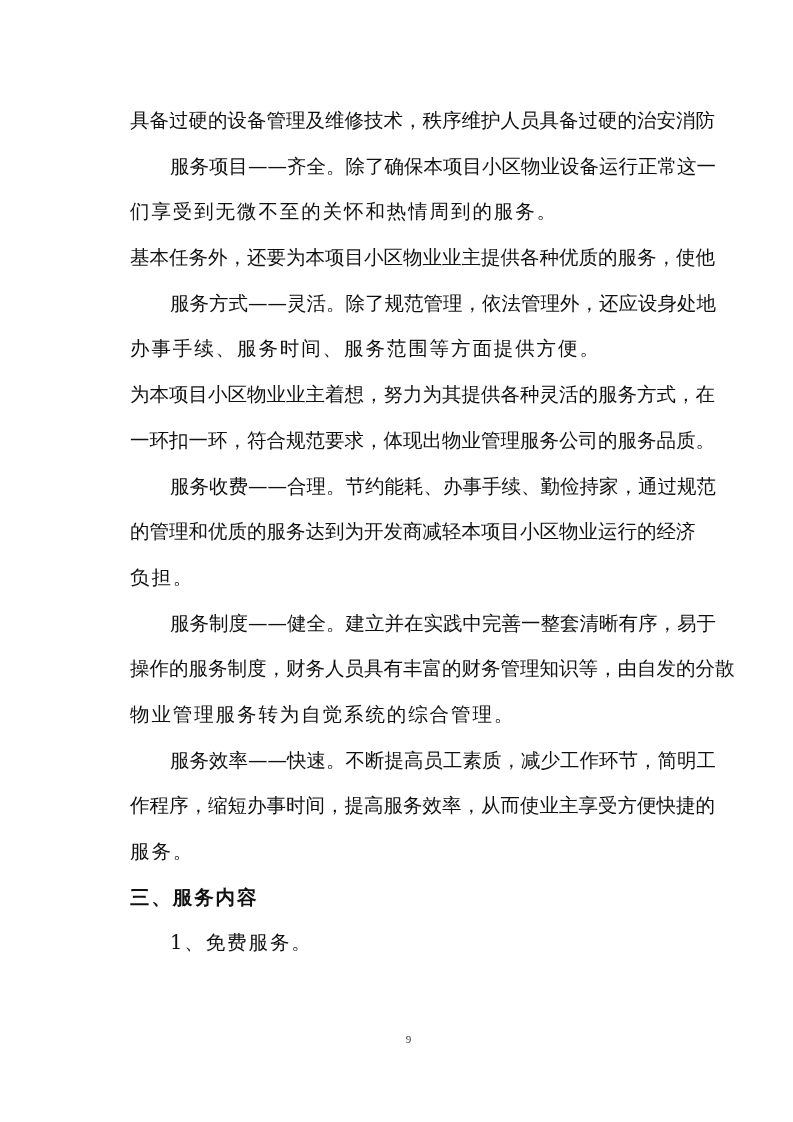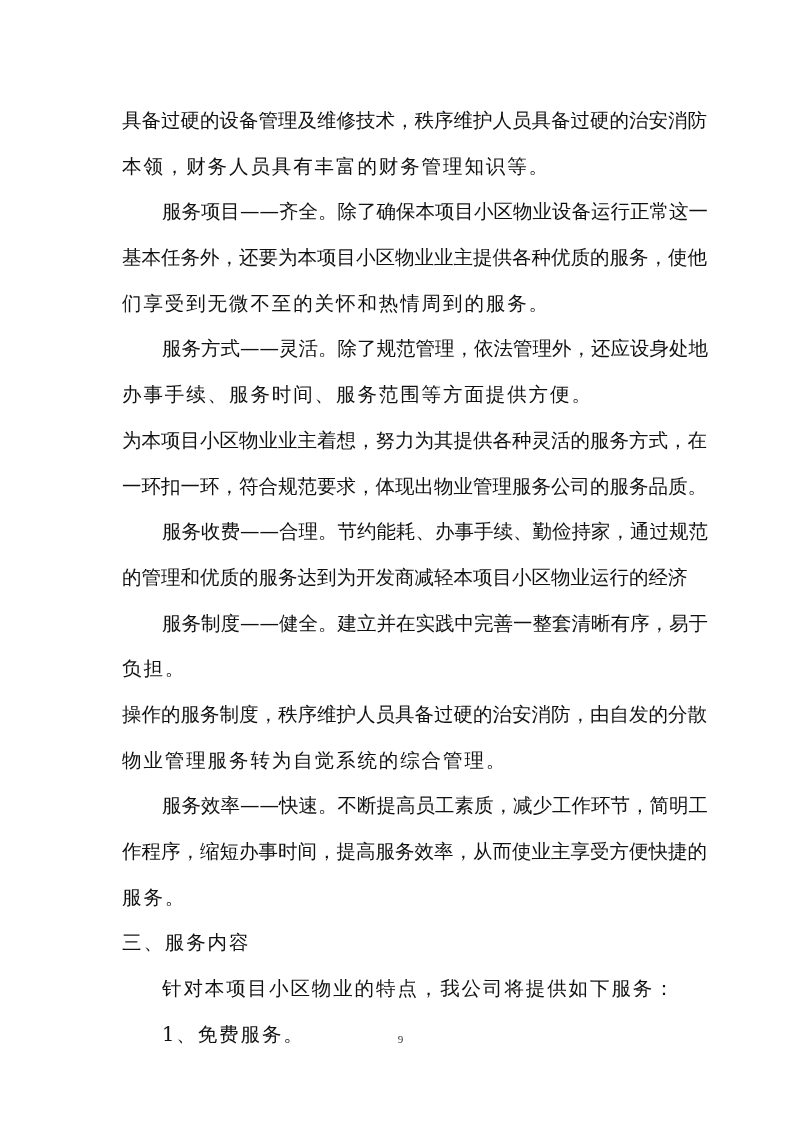--- a/index.html
+++ b/index.html
@@ -10,21 +10,21 @@
     body {
       width: 793px;
       height: 1122px;
       position: relative;
       overflow: hidden;
       font-family: "DejaVu Serif", "Liberation Serif", serif;
       color: #111111;
     }
     .page {
       position: absolute;
-      left: 4px; top: 0;
+      left: 12px; top: 0;
       width: 766px;
       height: 1122px;
       background: #ffffff;
     }
     .content {
       position: absolute;
       left: 118px;
       top: 98px;
       width: 558px;
     }
@@ -37,55 +37,53 @@
     }
     .line.justify {
       text-align: justify;
       text-align-last: justify;
       letter-spacing: 0;
     }
     .line.indent {
       padding-left: 40px;
     }
     .heading {
-      font-weight: normal;
+      font-weight: bold;
       font-family: "DejaVu Sans", "Liberation Sans", sans-serif;
     }
     .page-number {
       position: absolute;
       left: 0;
       width: 793px;
       top: 1033px;
       text-align: center;
       font-size: 11px;
       color: #333333;
       font-family: "Liberation Serif", serif;
     }
   </style>
 </head>
 <body>
 
 <div class="page">
   <div class="content" id="content">
       <div class="line justify">具备过硬的设备管理及维修技术，秩序维护人员具备过硬的治安消防</div>
-      <div class="line">本领，财务人员具有丰富的财务管理知识等。</div>
       <div class="line justify indent">服务项目——齐全。除了确保本项目小区物业设备运行正常这一</div>
+      <div class="line">们享受到无微不至的关怀和热情周到的服务。</div>
       <div class="line justify">基本任务外，还要为本项目小区物业业主提供各种优质的服务，使他</div>
-      <div class="line">们享受到无微不至的关怀和热情周到的服务。</div>
       <div class="line justify indent">服务方式——灵活。除了规范管理，依法管理外，还应设身处地</div>
       <div class="line">办事手续、服务时间、服务范围等方面提供方便。</div>
       <div class="line justify">为本项目小区物业业主着想，努力为其提供各种灵活的服务方式，在</div>
       <div class="line justify">一环扣一环，符合规范要求，体现出物业管理服务公司的服务品质。</div>
       <div class="line justify indent">服务收费——合理。节约能耗、办事手续、勤俭持家，通过规范</div>
       <div class="line justify">的管理和优质的服务达到为开发商减轻本项目小区物业运行的经济</div>
+      <div class="line">负担。</div>
       <div class="line justify indent">服务制度——健全。建立并在实践中完善一整套清晰有序，易于</div>
-      <div class="line">负担。</div>
-      <div class="line justify">操作的服务制度，秩序维护人员具备过硬的治安消防，由自发的分散</div>
+      <div class="line justify">操作的服务制度，财务人员具有丰富的财务管理知识等，由自发的分散</div>
       <div class="line">物业管理服务转为自觉系统的综合管理。</div>
       <div class="line justify indent">服务效率——快速。不断提高员工素质，减少工作环节，简明工</div>
       <div class="line justify">作程序，缩短办事时间，提高服务效率，从而使业主享受方便快捷的</div>
       <div class="line">服务。</div>
       <div class="line heading">三、服务内容</div>
-      <div class="line indent">针对本项目小区物业的特点，我公司将提供如下服务：</div>
       <div class="line indent">1、免费服务。</div>
     </div>
   <div class="page-number">9</div>
 </div>
 
 </body></html>

